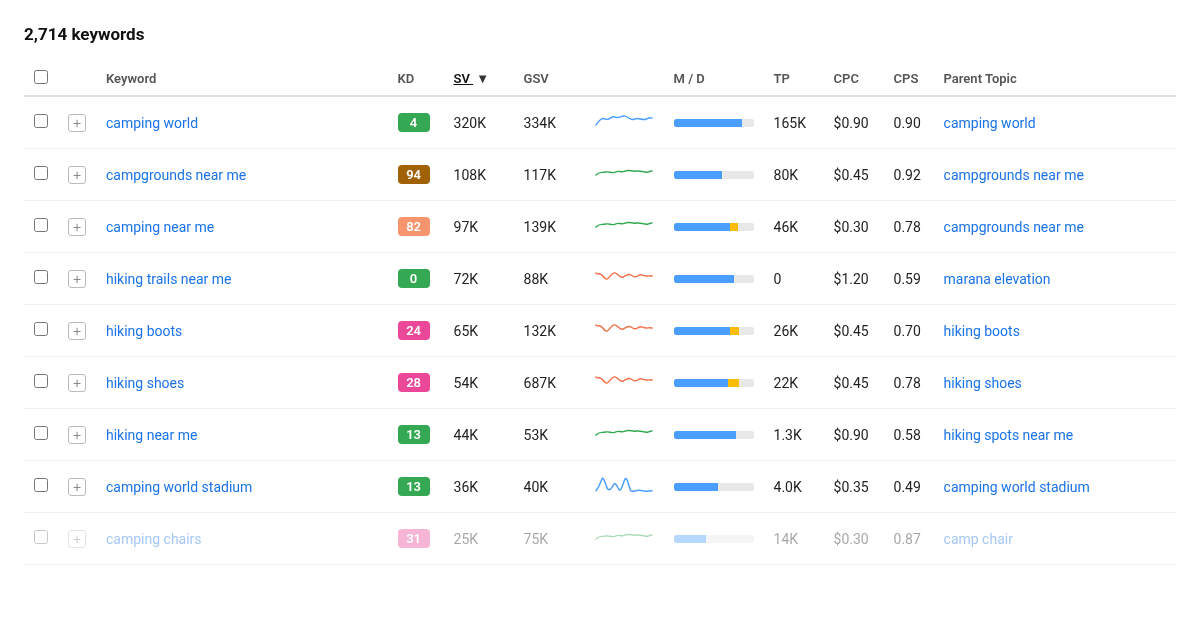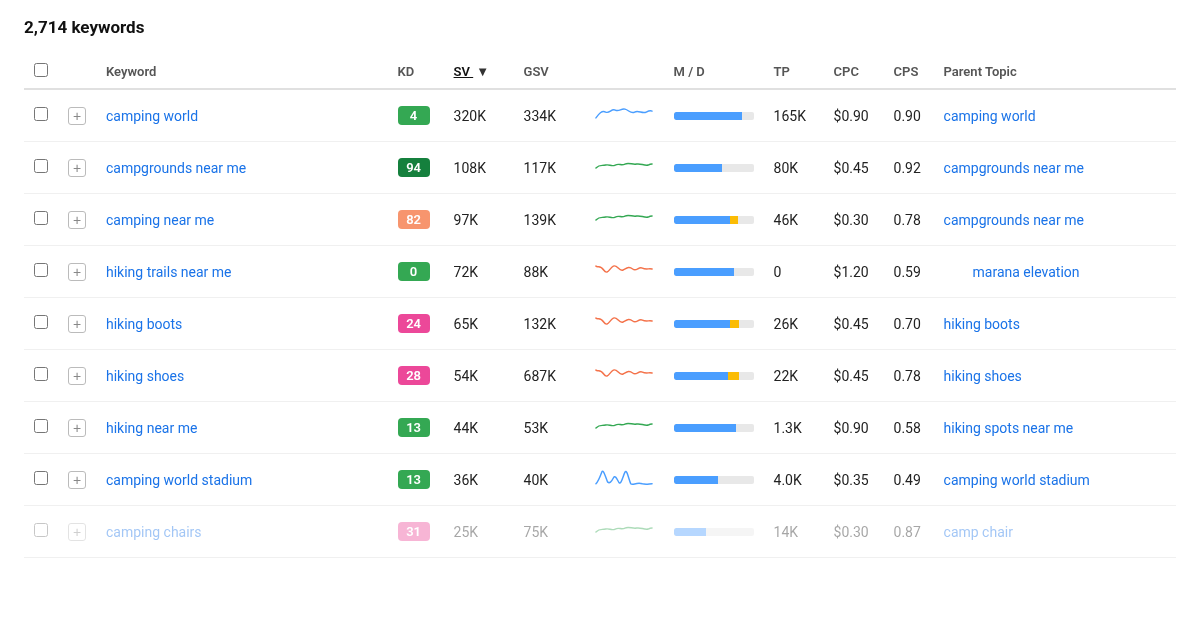--- a/index.html
+++ b/index.html
@@ -3,21 +3,21 @@
   <meta charset="utf-8">
   <style>
     * { box-sizing: border-box; margin: 0; padding: 0; }
     body {
       font-family: -apple-system, BlinkMacSystemFont, 'Segoe UI', Roboto, sans-serif;
       font-size: 14px;
       background: #fff;
       color: #222;
     }
     .container {
-      padding: 17px 24px;
+      padding: 24px 24px;
       max-width: 1200px;
     }
     .title {
       font-size: 17px;
       font-weight: 700;
       margin-bottom: 18px;
       color: #111;
     }
     table {
       width: 100%;
@@ -93,21 +93,21 @@
       display: inline-block;
       min-width: 32px;
       padding: 2px 6px;
       border-radius: 4px;
       font-size: 13px;
       font-weight: 600;
       text-align: center;
       color: #fff;
     }
     .kd-green { background: #34a853; }
-    .kd-orange { background: #15803d; }
+    .kd-orange { background: #a16207; }
     .kd-light-orange { background: #f7956e; }
     .kd-yellow-green { background: #ec4899; }
 
     .trend-svg {
       width: 60px;
       height: 28px;
     }
 
     
     .bar-container {
@@ -282,21 +282,21 @@
     <div class="bar-bg" style="width:72px;height:8px;background:#e8e8e8;border-radius:2px;overflow:hidden;display:flex;position:relative;">
       <div style="height:100%;width:75%;background:#4a9eff;border-radius:2px 0 0 2px;"></div>
 
     </div>
   </div>
           </td>
     <td class="tp-col">0</td>
     <td class="cpc-col">$1.20</td>
     <td class="cps-col">0.59</td>
     <td class="parent-col">
-      <a href="#" class="parent-link" style="white-space:nowrap;overflow:hidden;display:block;max-width:160px;text-overflow:ellipsis;margin-left:29px;">marana elevation</a>
+      <a href="#" class="parent-link" style="white-space:nowrap;overflow:hidden;display:block;max-width:160px;text-overflow:ellipsis;">marana elevation</a>
     </td>
   </tr>
         <tr>
     <td class="cb-col">
       <input type="checkbox" style="">
     </td>
     <td class="plus-col">
       <button class="plus-btn">+</button>
     </td>
     <td class="keyword-col">

